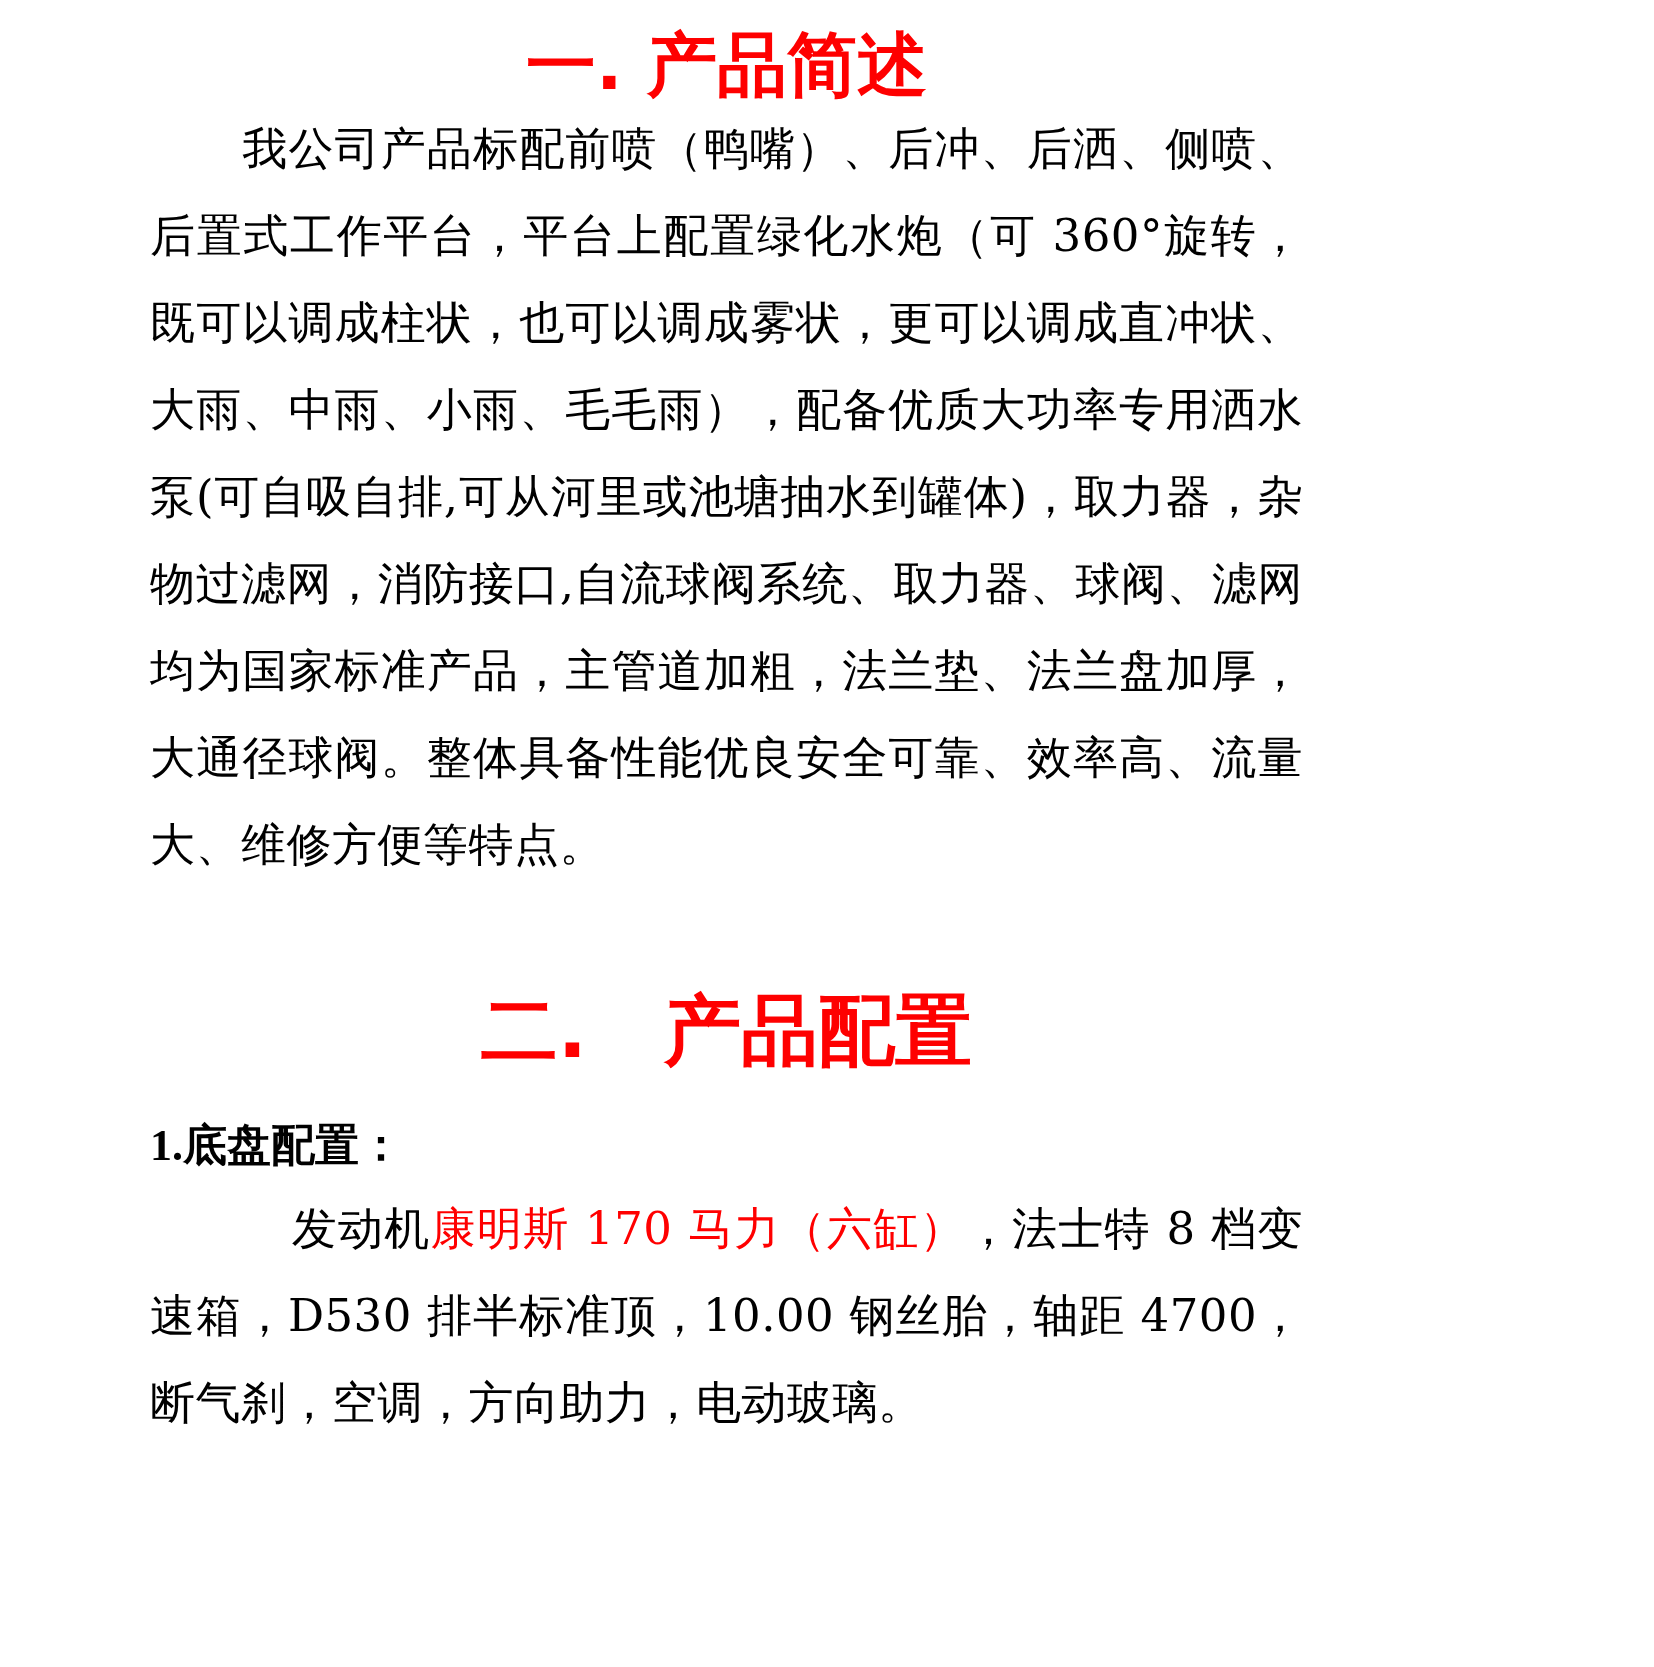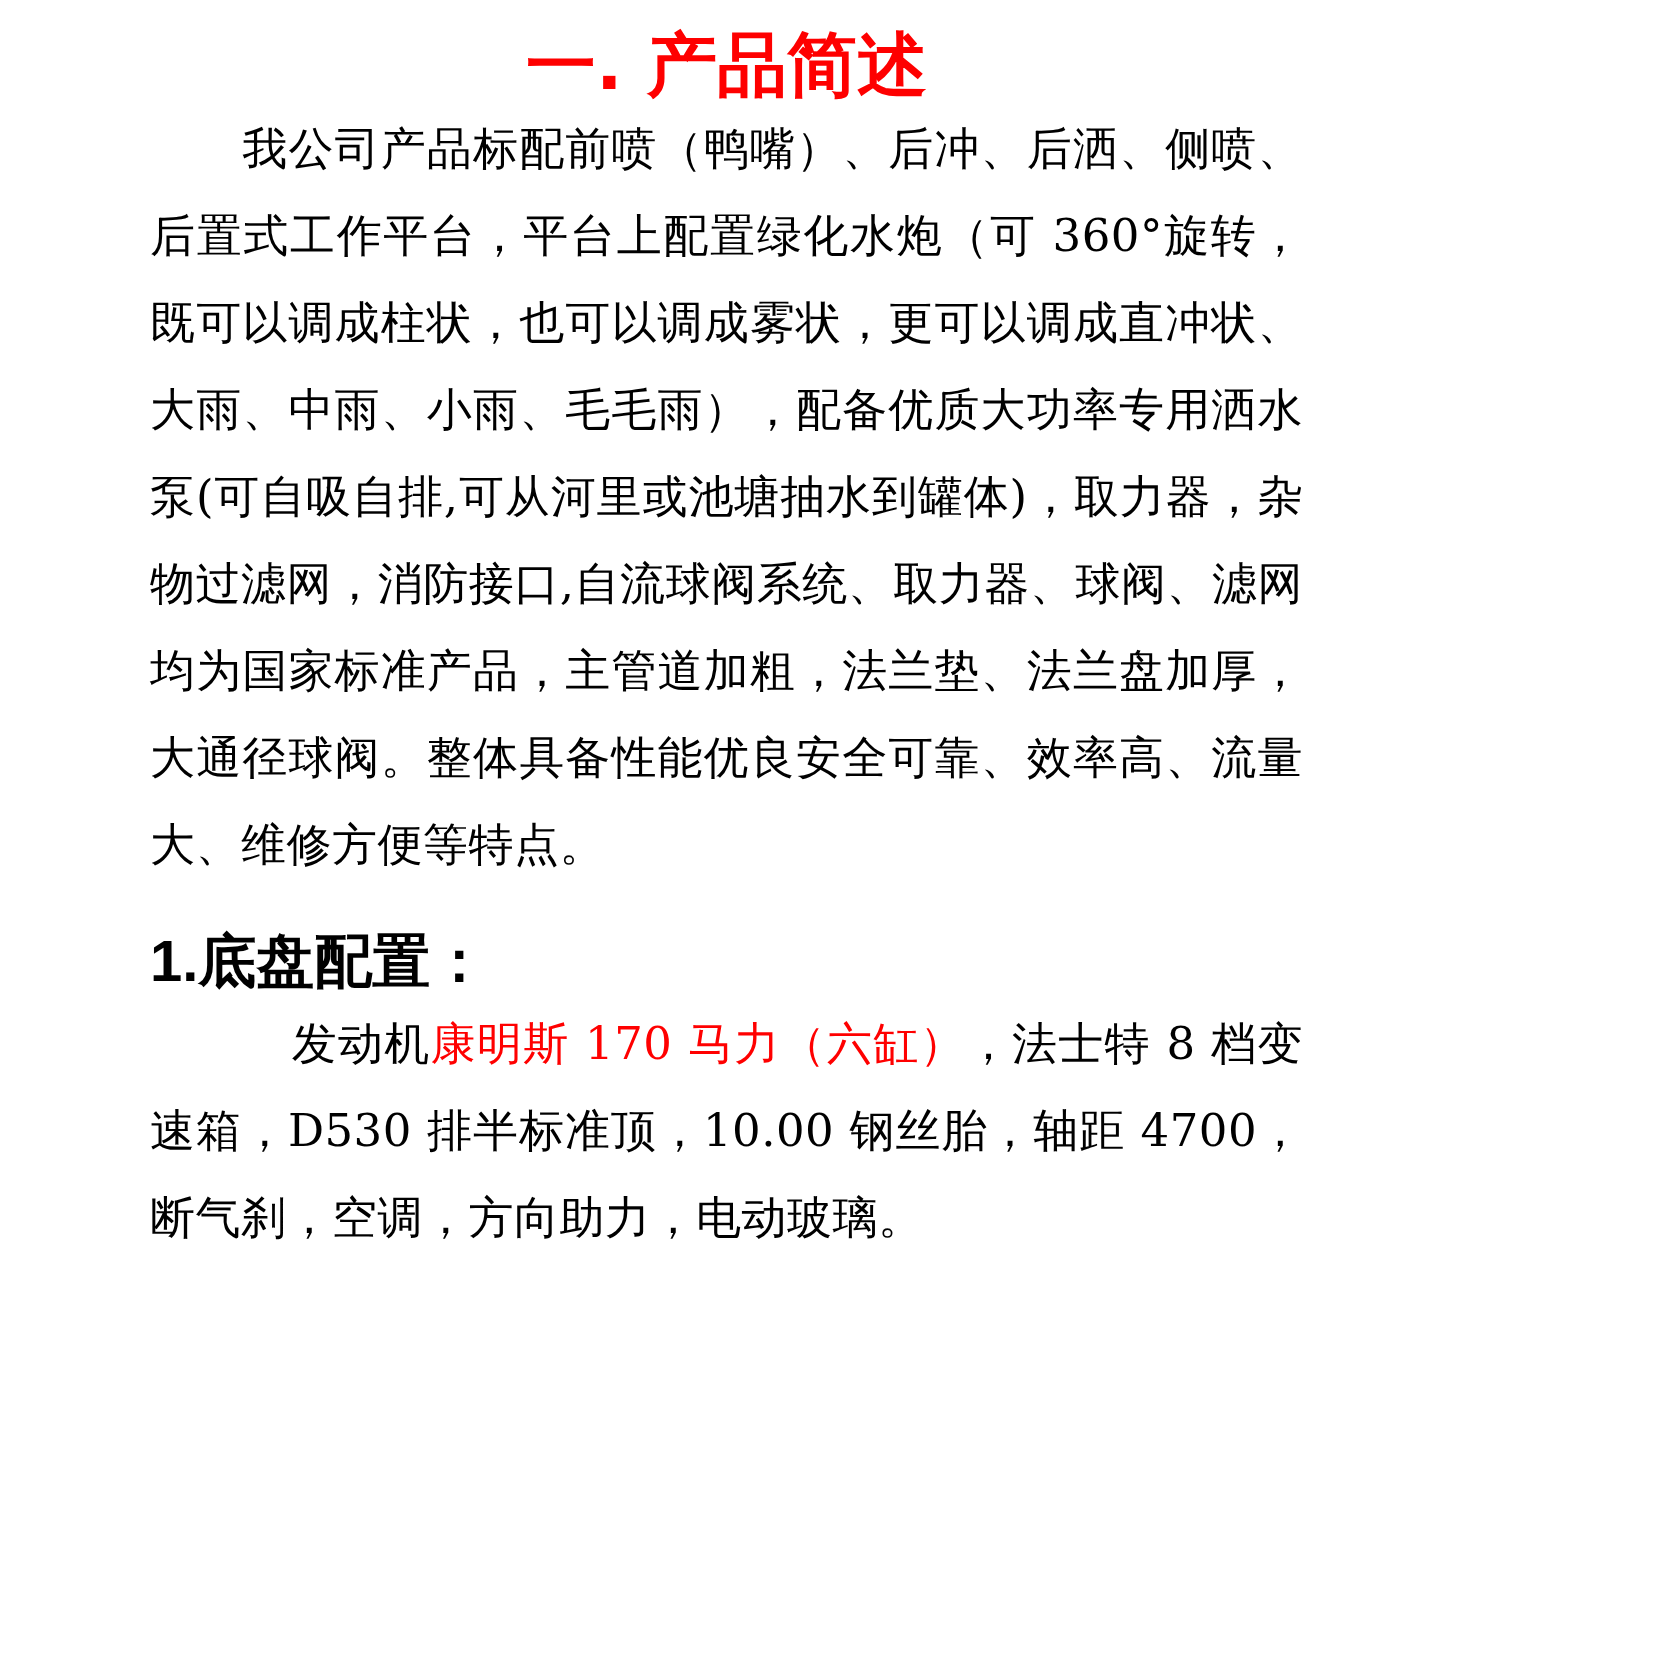--- a/index.html
+++ b/index.html
@@ -45,23 +45,23 @@
     margin: 0;
   }
   .para-1 {
     margin-top: 45px;
     text-indent: 2.1em;
   }
   .para-2 {
     text-indent: 2.05em;
   }
   .sub-heading {
-    font-family: Liberation Sans, sans-serif;
+    font-family: Liberation Serif, serif;
     font-weight: 700;
-    font-size: 58px;
+    font-size: 44px;
     line-height: 55px;
     margin: 45px 0 0 0;
     color: var(--body-black, #000000);
   }
   .chassis-para {
     margin-top: 12px;
     text-indent: 3.15em;
   }
   .red-inline {
     color: var(--highlight-red, #ff0000);
@@ -70,18 +70,19 @@
 </head>
 <body>
 
 <div class="page">
 
   <h1 class="section-title title-1">一. 产品简述</h1>
 
 
   <p class="body-para para-2">我公司产品标配前喷（鸭嘴）、后冲、后洒、侧喷、后置式工作平台，平台上配置绿化水炮（可 360°旋转，既可以调成柱状，也可以调成雾状，更可以调成直冲状、大雨、中雨、小雨、毛毛雨），配备优质大功率专用洒水泵(可自吸自排,可从河里或池塘抽水到罐体)，取力器，杂物过滤网，消防接口,自流球阀系统、取力器、球阀、滤网均为国家标准产品，主管道加粗，法兰垫、法兰盘加厚，大通径球阀。整体具备性能优良安全可靠、效率高、流量大、维修方便等特点。</p>
 
+  <h1 class="section-title title-2">二.　产品配置</h1>
 
   <h2 class="sub-heading">1.底盘配置：</h2>
 
   <p class="body-para chassis-para"><span>发动机</span><span class="red-inline">康明斯 170 马力（六缸）</span><span>，法士特 8 档变速箱，D530 排半标准顶，10.00 钢丝胎，轴距 4700，断气刹，空调，方向助力，电动玻璃。</span></p>
 
 </div>
 
 </body></html>

